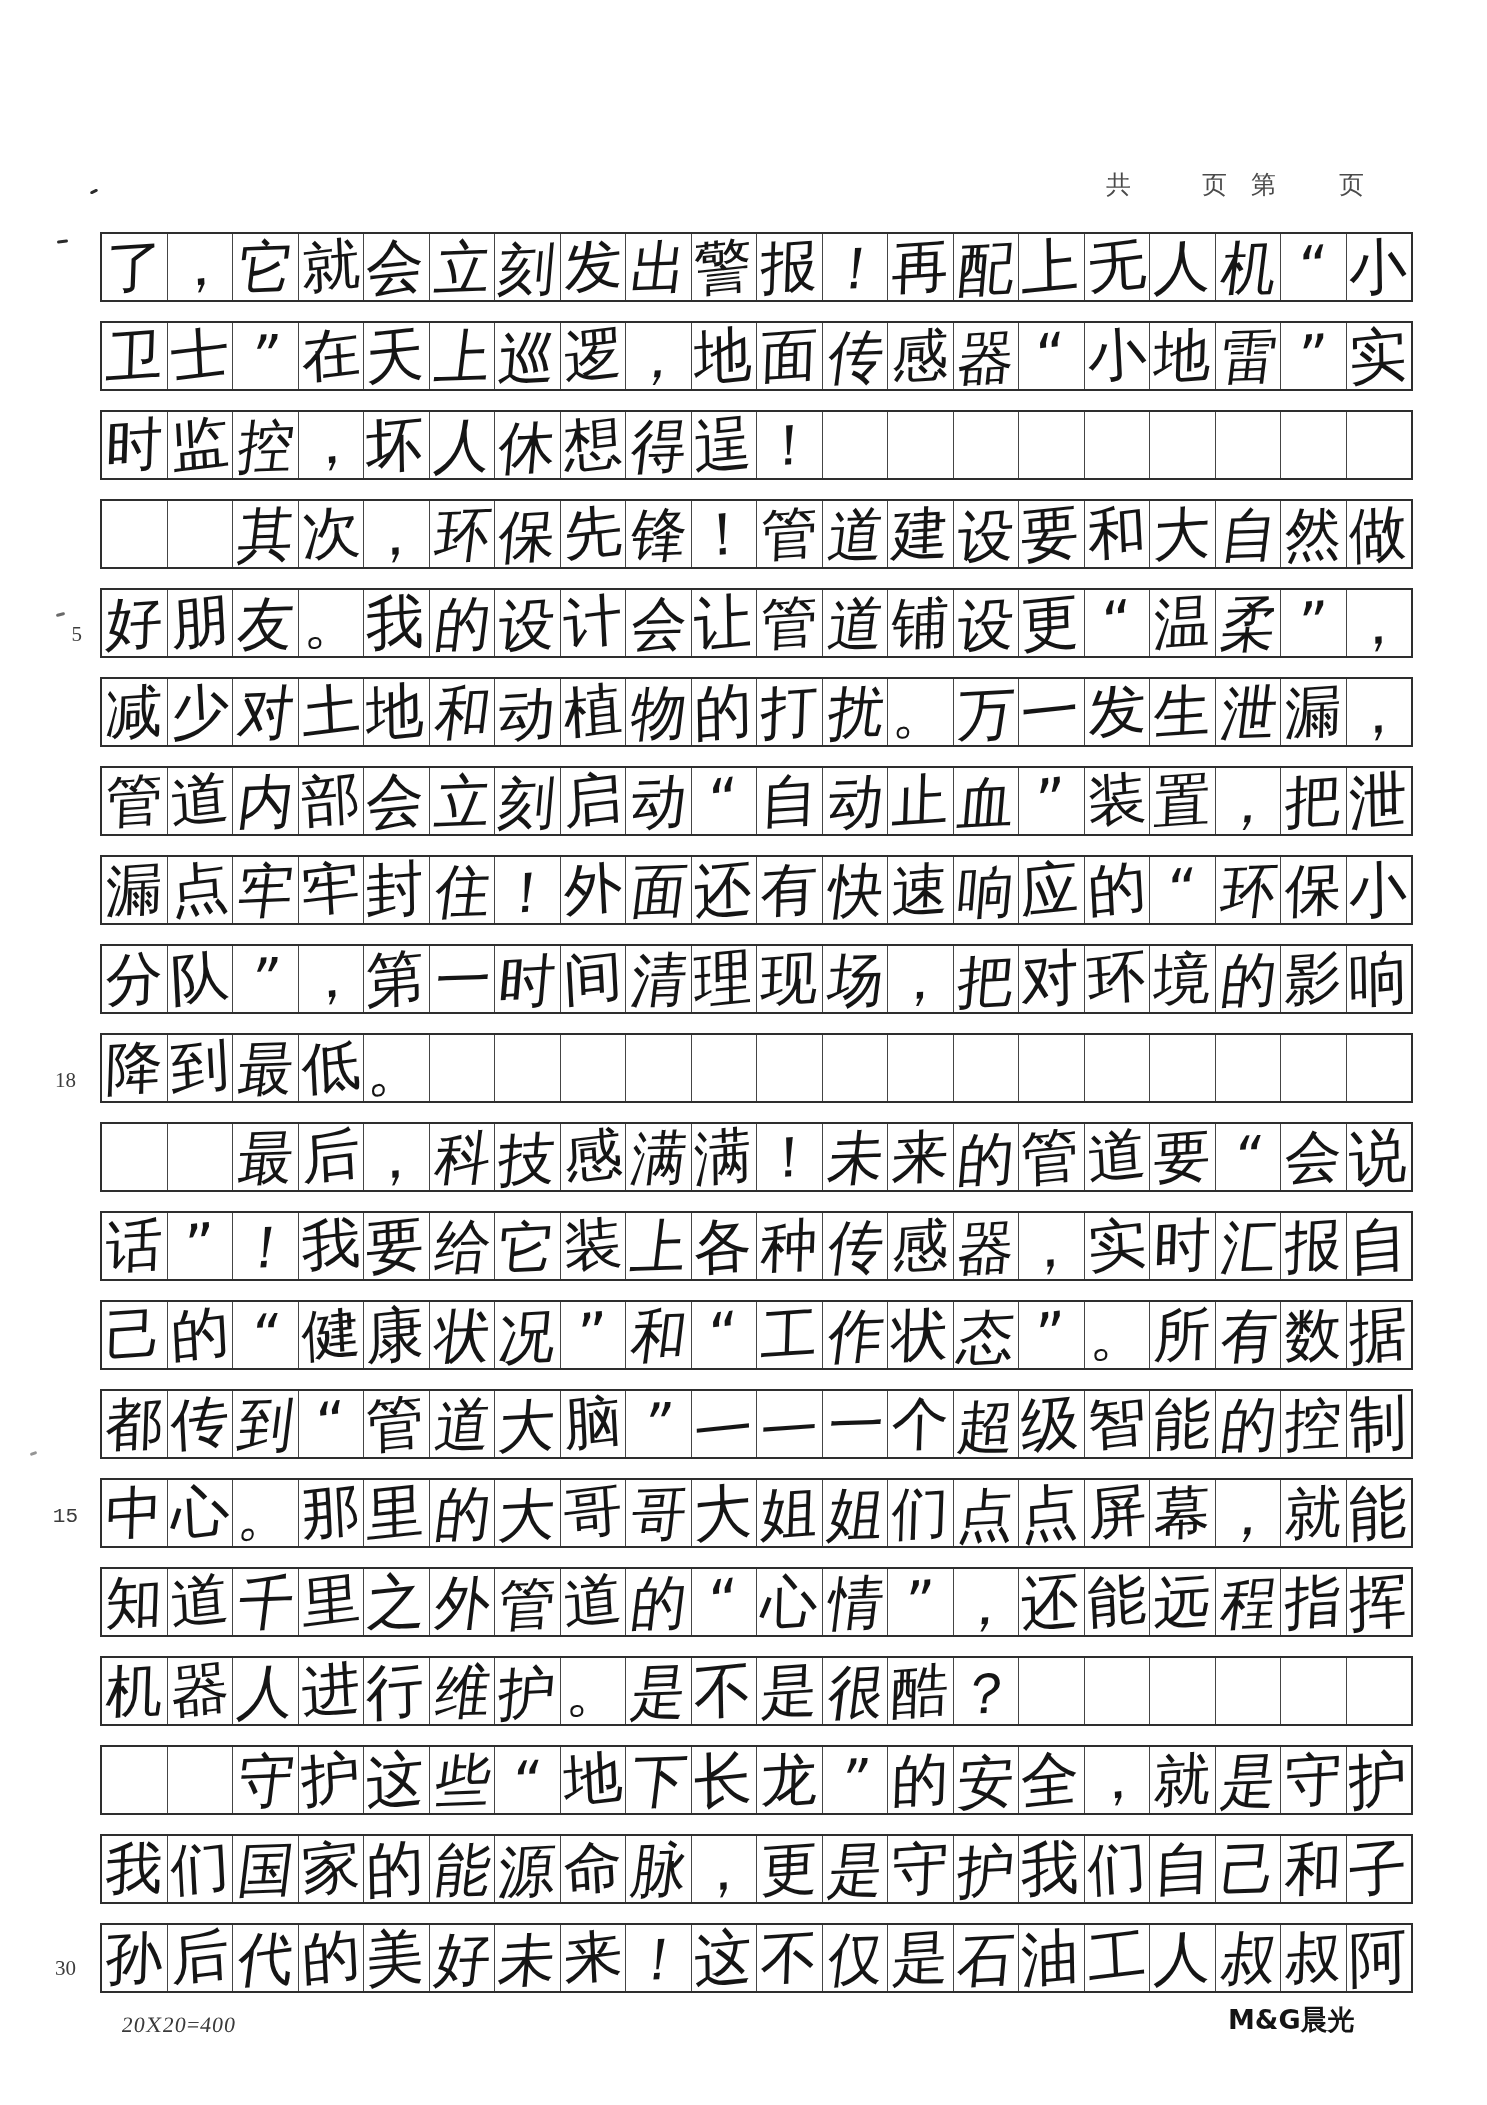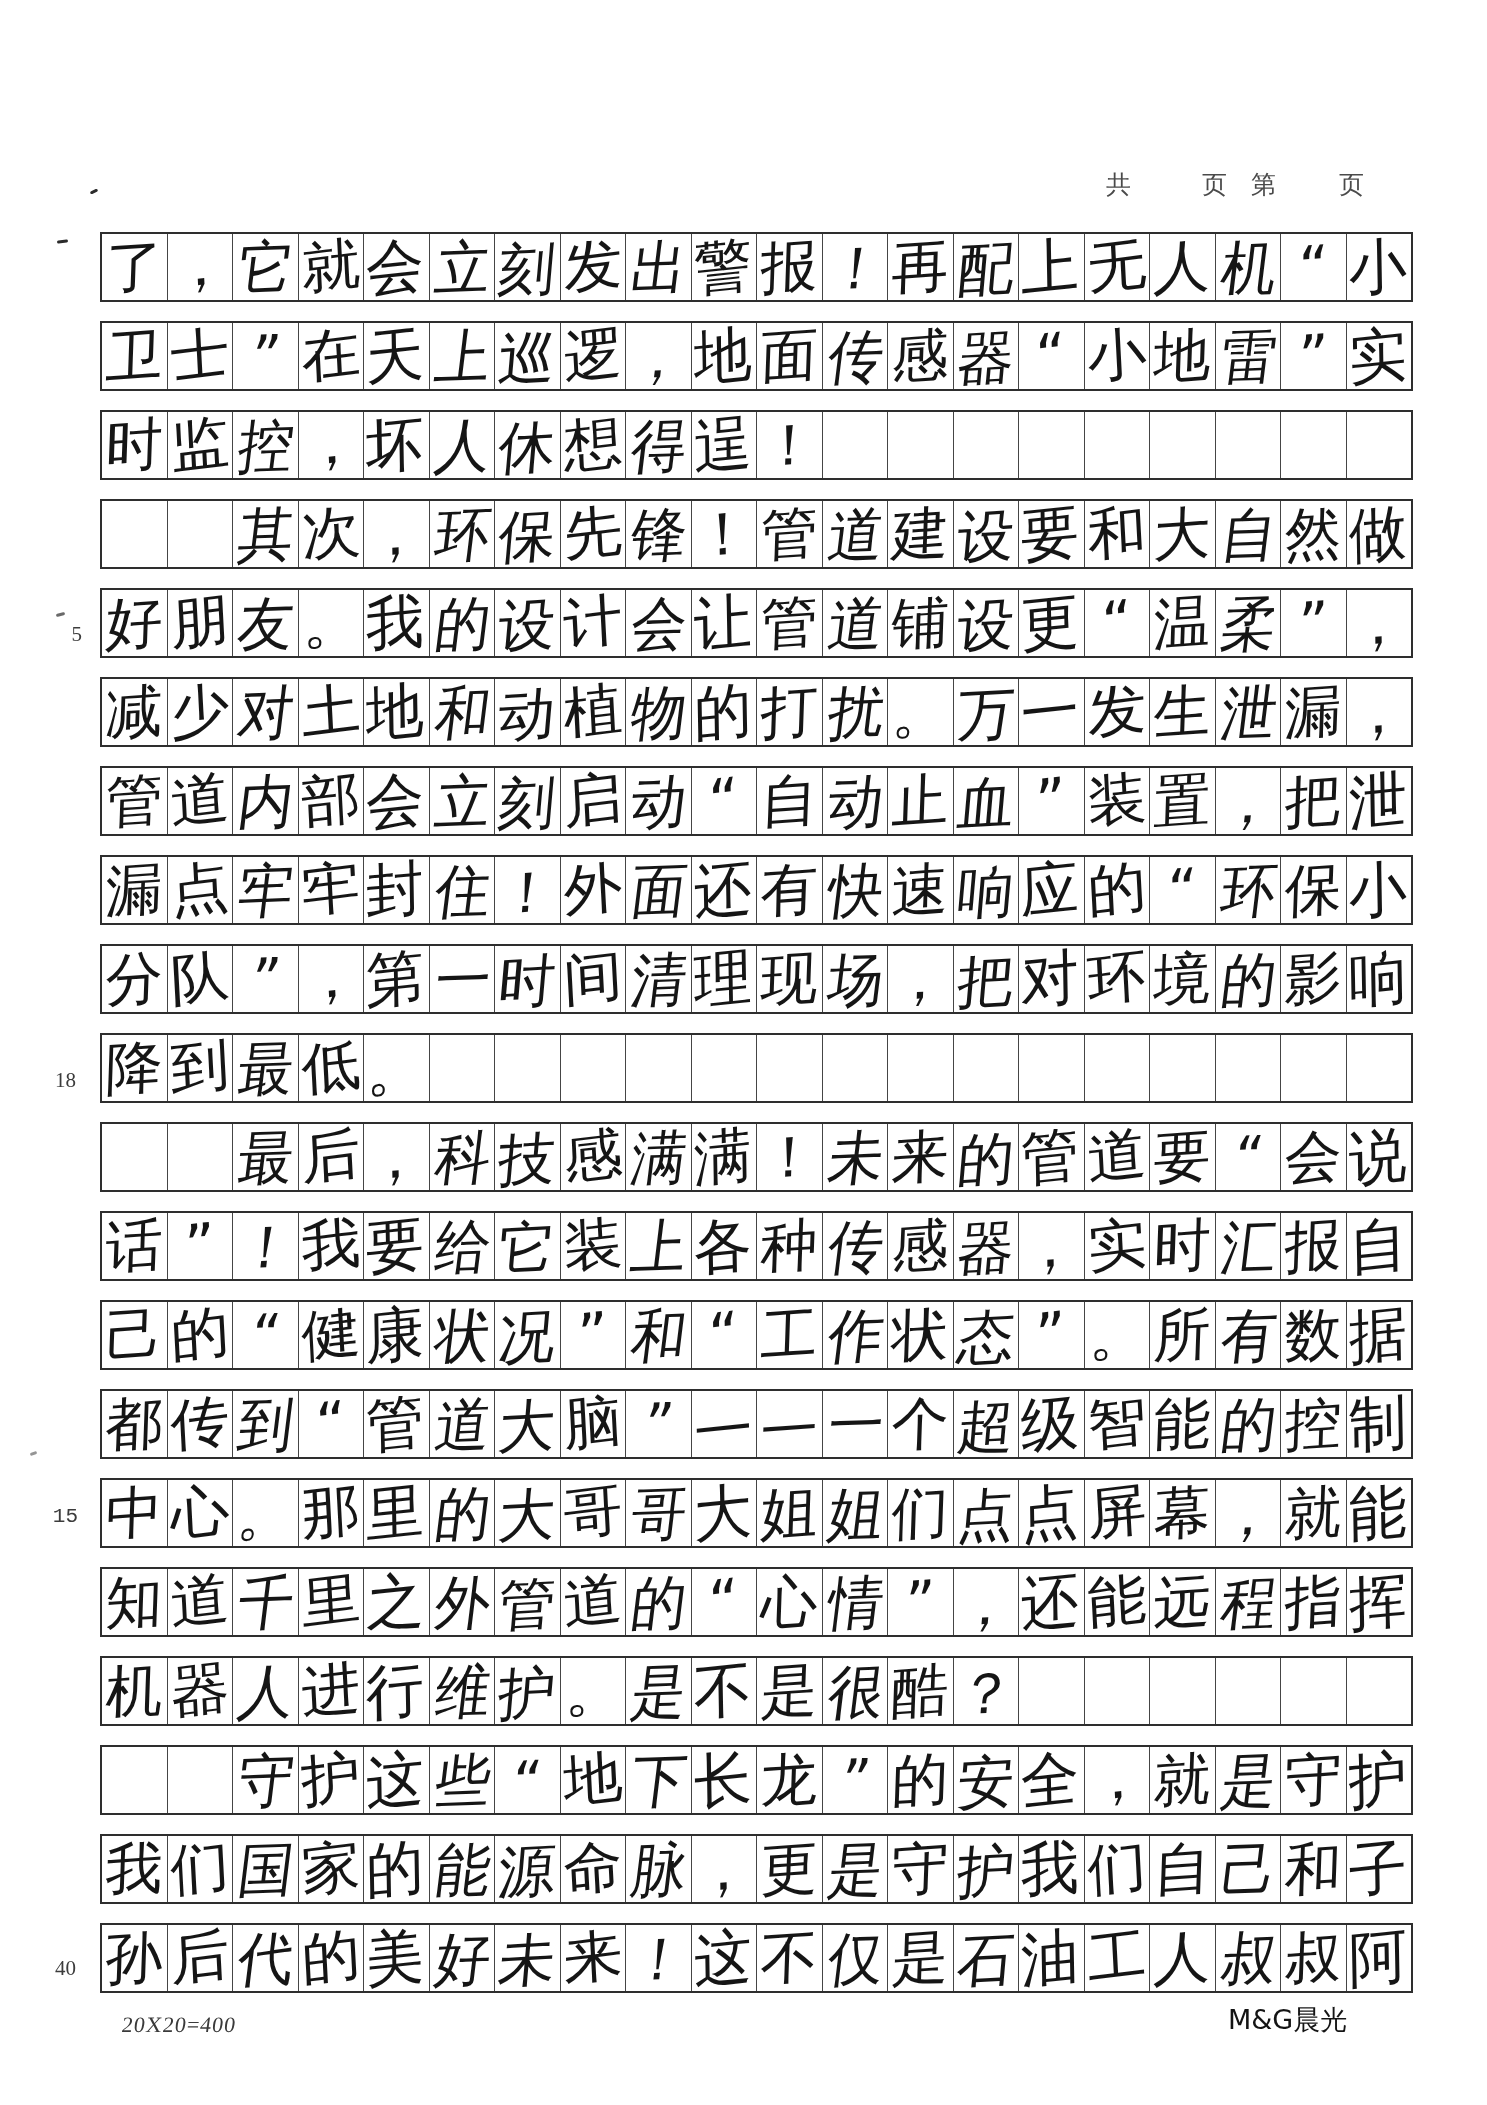--- a/index.html
+++ b/index.html
@@ -68,21 +68,21 @@
 
   
   .foot-spec {
     position:absolute; left:122px; top:2012px;
     font-size:22px; color:#3a3a3a; letter-spacing:1px;
     font-family:"Liberation Serif", serif;
     transform:skewX(-8deg);
   }
   .foot-brand {
     position:absolute; left:1228px; top:2002px;
-    font-size:27px; font-weight:normal; color:#141414;
+    font-size:27px; font-weight:bold; color:#141414;
     font-family:"DejaVu Sans", sans-serif;
     letter-spacing:0px;
   }
 
   
   .stray { position:absolute; background:#2b2b2b; border-radius:2px; }
   .stray-a { left:90px;  top:190px; width:8px;  height:3px; transform:rotate(-25deg); }
   .stray-b { left:57px;  top:240px; width:11px; height:3px; transform:rotate(-8deg); }
   .stray-c { left:56px;  top:613px; width:9px;  height:3px; transform:rotate(-15deg); opacity:.7; }
   .stray-d { left:30px;  top:1452px; width:7px; height:3px; transform:rotate(-20deg); opacity:.5; }
@@ -1269,18 +1269,18 @@
         </div>
         <div class="cell">
           <span class="hw">阿</span>
         </div>
       </div>
     </div>
 
   <span class="line-no ln-5">5</span>
   <span class="line-no ln-10">18</span>
   <span class="line-no ln-15">15</span>
-  <span class="line-no ln-20">40</span>
+  <span class="line-no ln-20">30</span>
 
   <span class="foot-spec">20X20=400</span>
   <span class="foot-brand">M&amp;G晨光</span>
 
 </div>
 
 </body></html>

